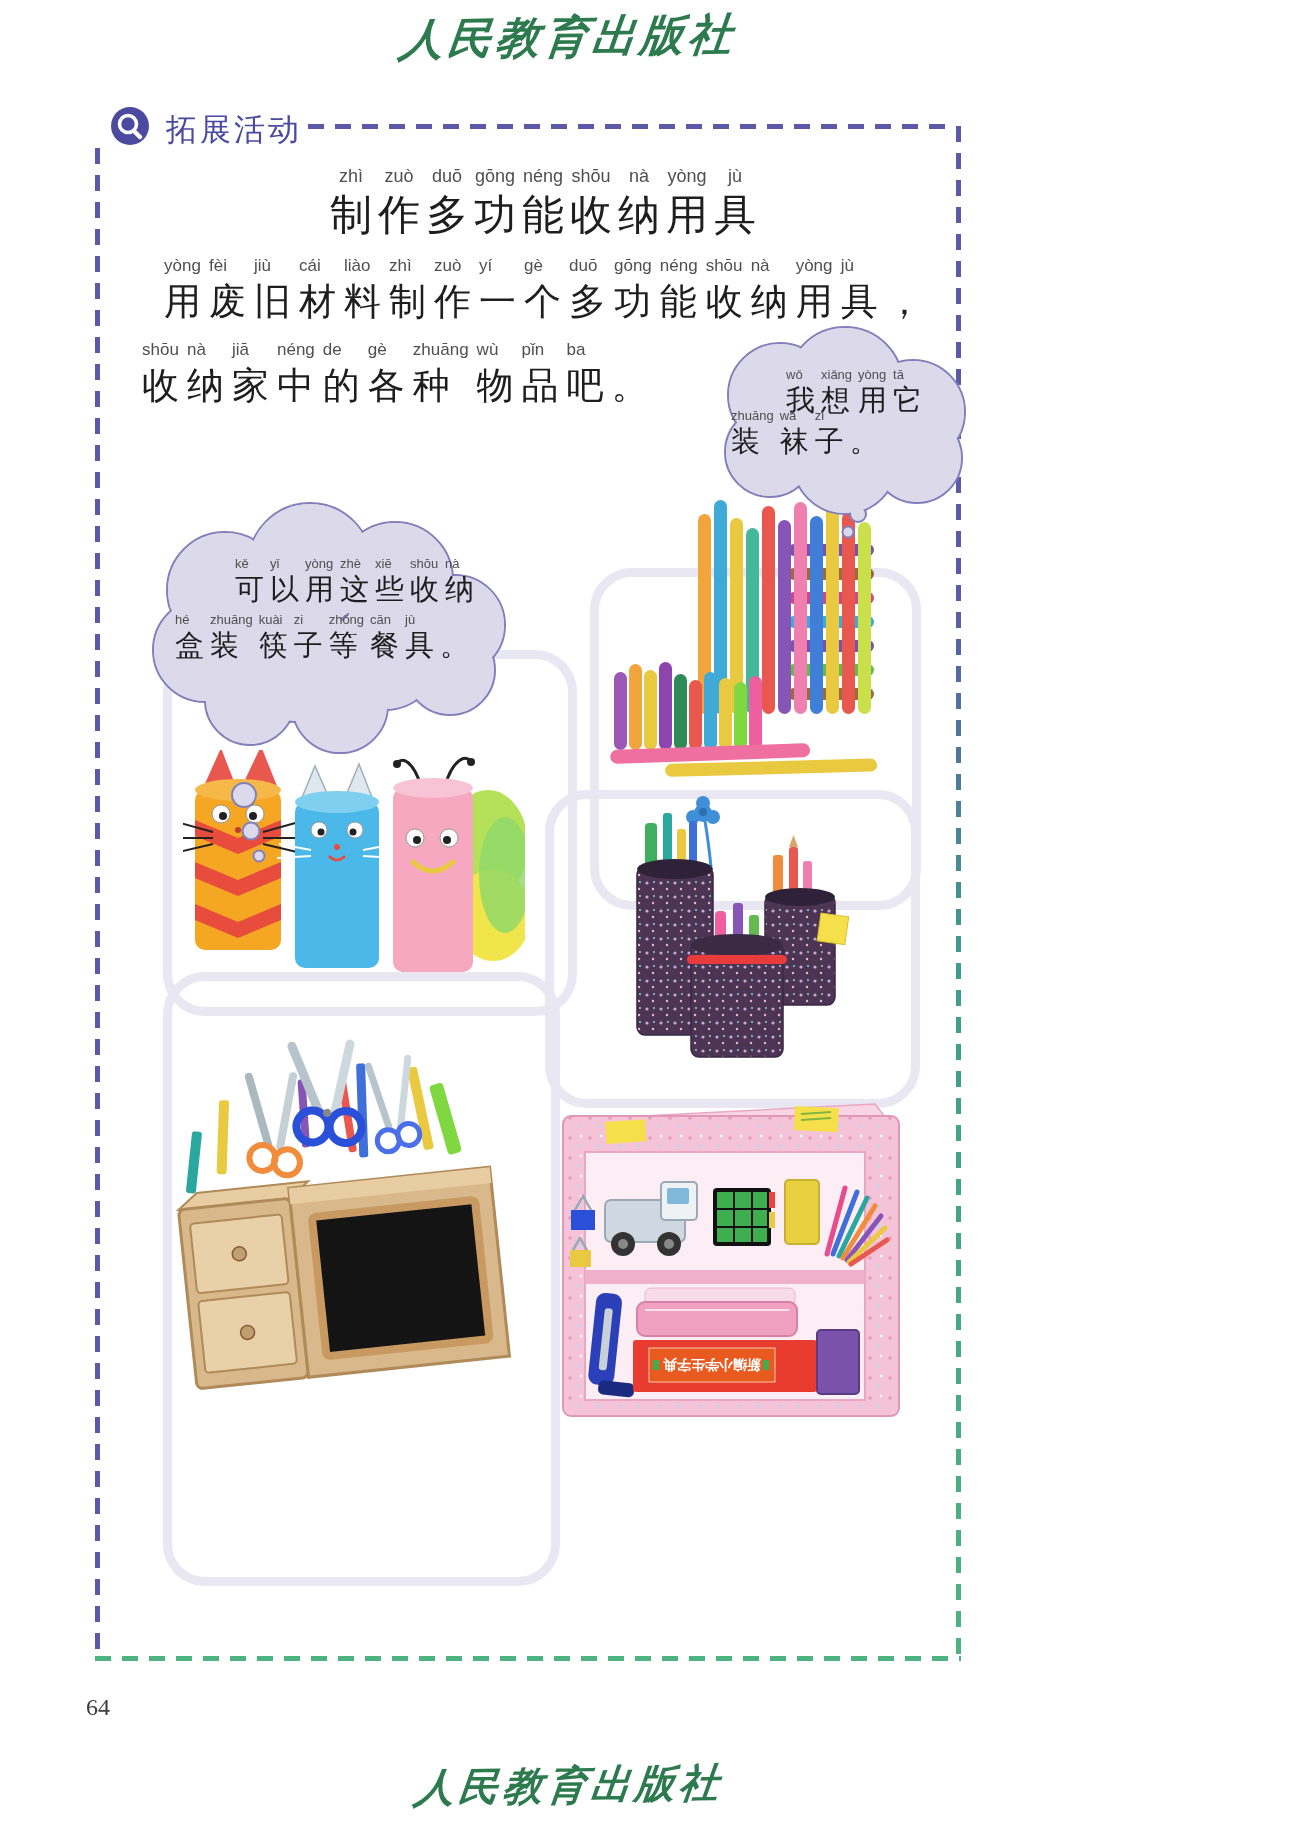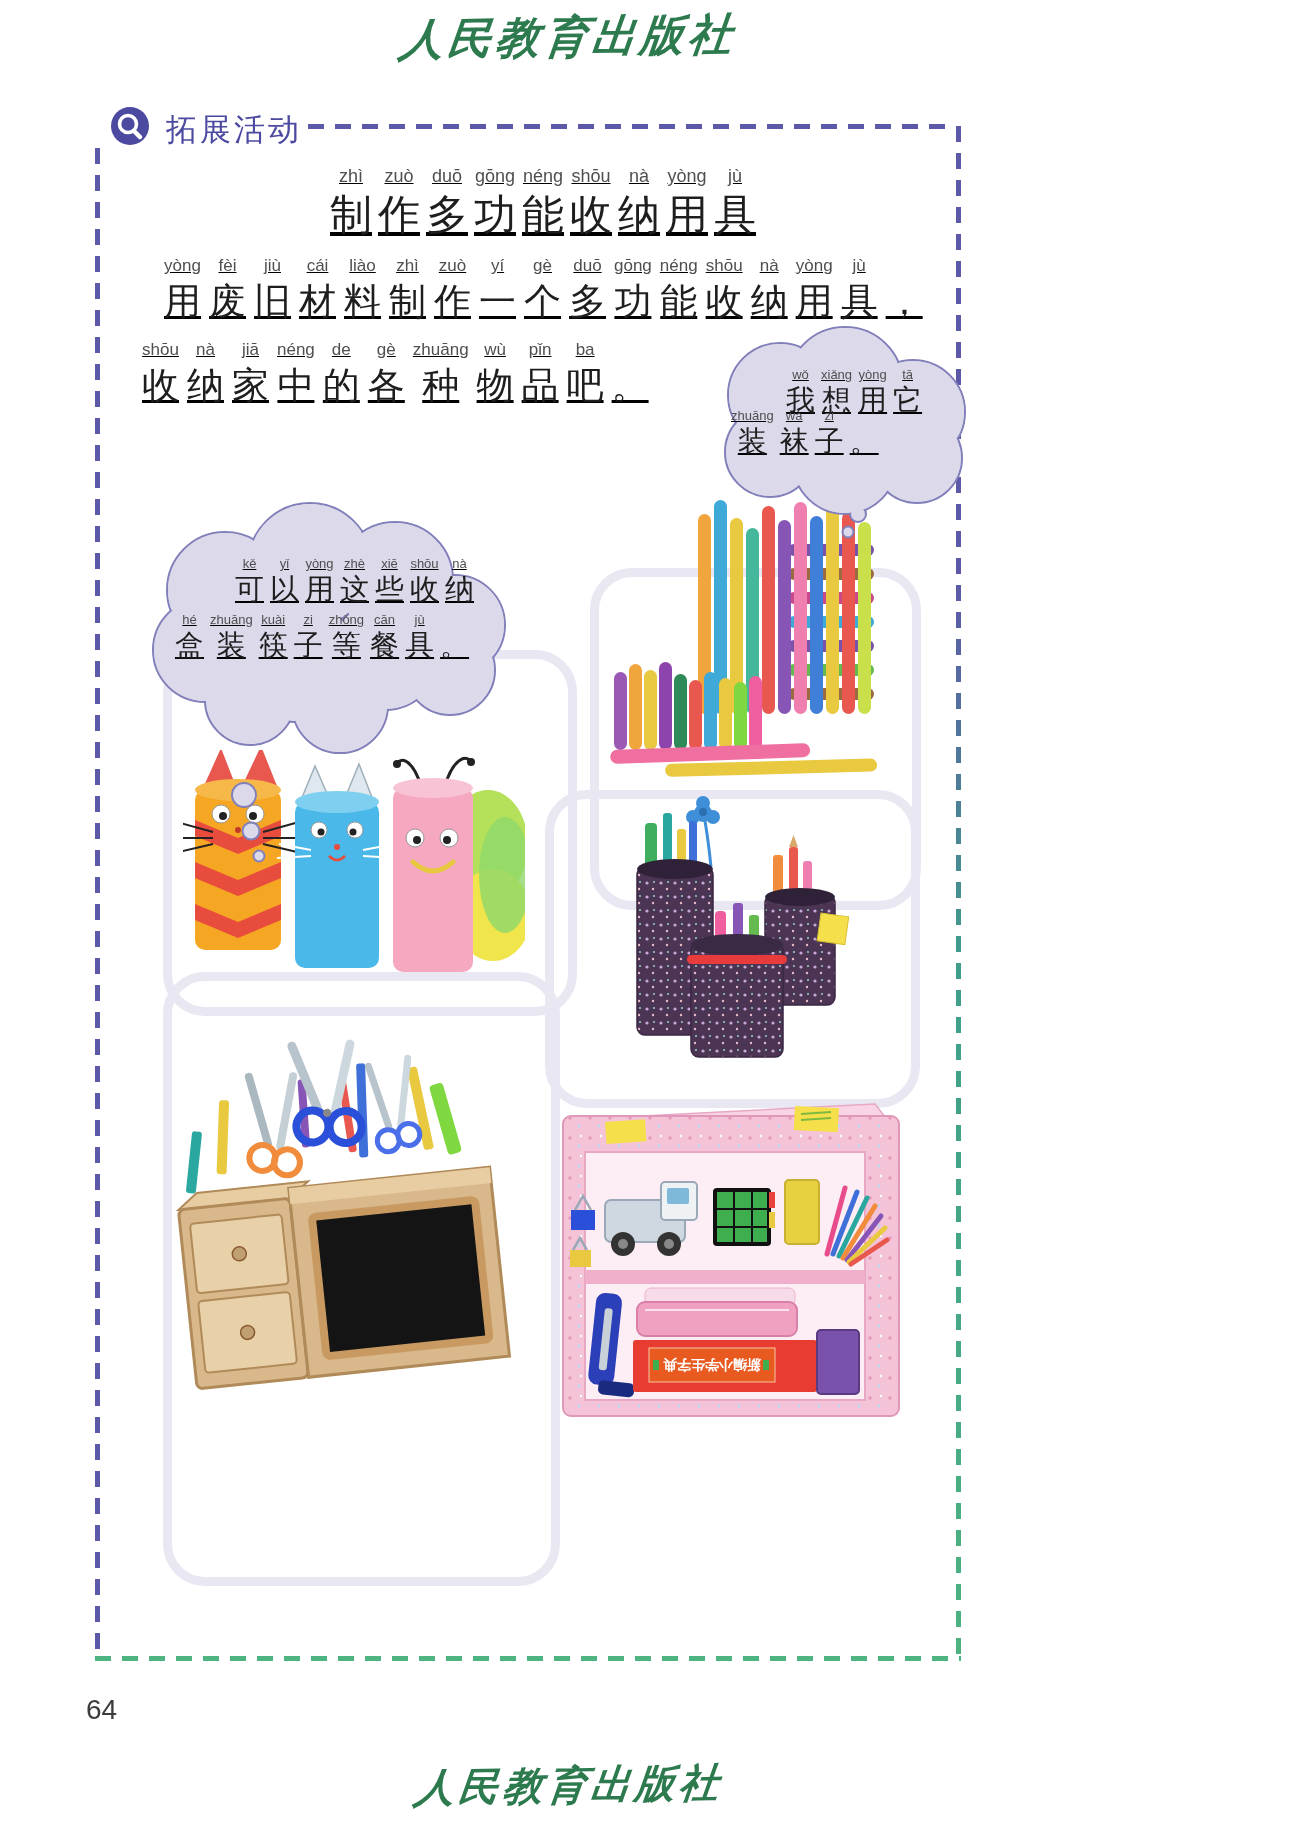--- a/index.html
+++ b/index.html
@@ -29,21 +29,21 @@
   .dash-left{left:95px; top:148px; width:5px; height:1512px;
     background:repeating-linear-gradient(to bottom,#5c5aa8 0 16px,transparent 16px 27px);}
   .dash-right{left:956px; top:126px; width:5px; height:1534px;
     background:linear-gradient(to bottom,#5c5aa8 0%,#5c5aa8 30%,#3f9e8a 55%,#4db380 100%);
     -webkit-mask:repeating-linear-gradient(to bottom,#000 0 16px,transparent 16px 27px);
     mask:repeating-linear-gradient(to bottom,#000 0 16px,transparent 16px 27px);}
   .dash-bottom{left:95px; top:1656px; width:866px; height:5px;
     background:repeating-linear-gradient(to right,#4db380 0 16px,transparent 16px 27px);}
   
   .ruby-row{position:absolute; white-space:nowrap;}
-  .rb{display:inline-flex; flex-direction:column; align-items:center; vertical-align:top;text-decoration:underline;}
+  .rb{display:inline-flex; flex-direction:column; vertical-align:top;}
   .py{font-family:"Liberation Sans",sans-serif; color:#4f4f4f;}
   .zi{font-family:"Liberation Serif","DejaVu Serif",serif; color:#1e1e1e;}
   .title-row{left:113px; top:166px; width:860px; text-align:center;}
   .title-row .rb{margin:0 3px;}
   .title-row .py{font-size:18px; height:25px;}
   .title-row .zi{font-size:42px; line-height:1.15;}
   .body-row .rb{margin:0 4px;}
   .body-row .py{font-size:17px; height:24px;}
   .body-row .zi{font-size:37px; line-height:1.18;}
   .body-row-1{left:160px; top:256px;}
@@ -53,22 +53,22 @@
   .bubble-row .zi{font-size:29px; line-height:1.15;}
   
   .frame{position:absolute; border:9px solid #e8e7f2; border-radius:42px; z-index:1;}
   .frame-a{left:590px; top:568px; width:313px; height:324px;}
   .frame-b{left:163px; top:650px; width:396px; height:348px;}
   .frame-c{left:545px; top:790px; width:357px; height:300px;}
   .frame-d{left:163px; top:972px; width:379px; height:596px;}
   .photo{position:absolute; z-index:2;}
   .bubble{position:absolute; z-index:3;}
   .bubble-text{position:absolute; z-index:4;}
-  .pagenum{position:absolute; left:86px; top:1694px; font-size:28px; color:#3d3d3d;
-    font-family:Liberation Sans, sans-serif;}
+  .pagenum{position:absolute; left:86px; top:1694px; font-size:24px; color:#3d3d3d;
+    font-family:Liberation Serif, serif;}
 </style>
 </head>
 <body>
 
 <div class="page">
 
   <div class="logo logo-top">人民教育出版社</div>
 
   <svg class="hdr-icon" viewBox="0 0 40 40">
     <circle cx="20" cy="20" r="19" fill="#4c4aa0"></circle>

